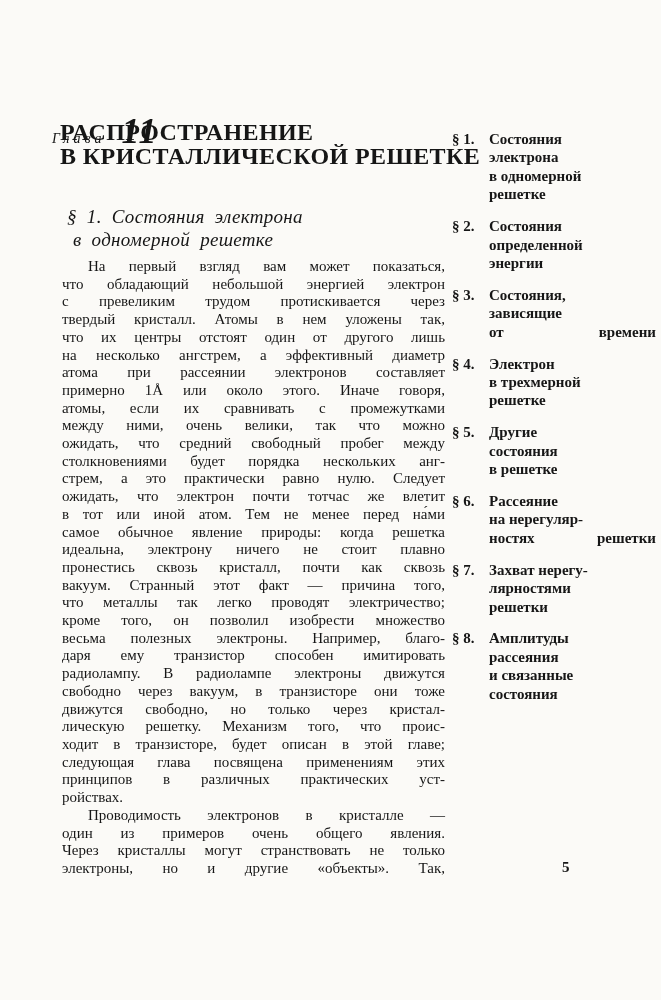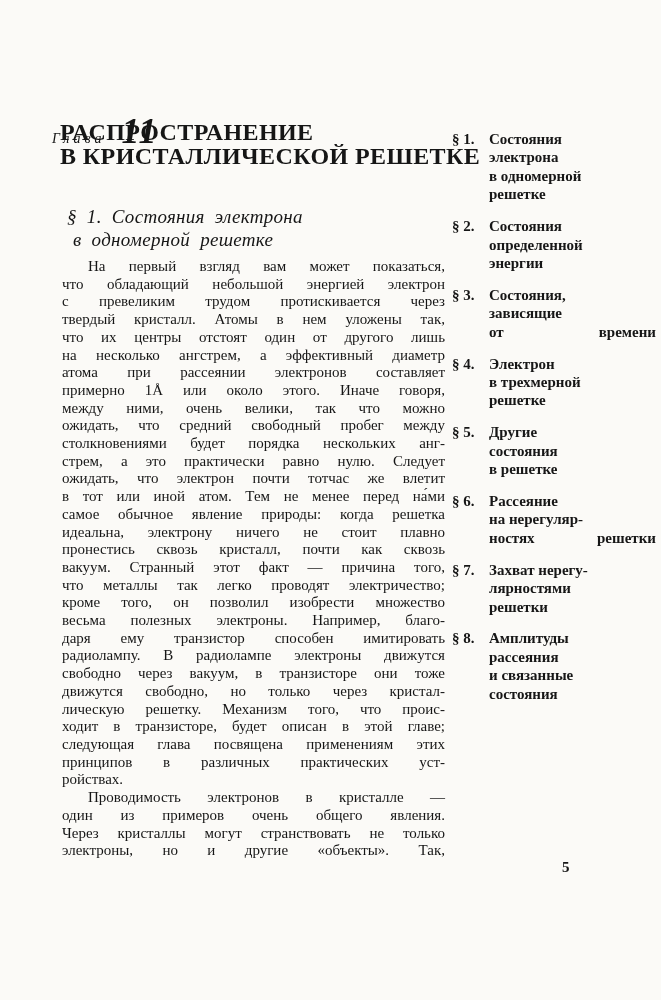--- a/index.html
+++ b/index.html
@@ -115,20 +115,21 @@
 
   <div class="body" id="body-col">
       <div class="bline indent">На первый взгляд вам может показаться,</div>
       <div class="bline">что обладающий небольшой энергией электрон</div>
       <div class="bline">с превеликим трудом протискивается через</div>
       <div class="bline">твердый кристалл. Атомы в нем уложены так,</div>
       <div class="bline">что их центры отстоят один от другого лишь</div>
       <div class="bline">на несколько ангстрем, а эффективный диаметр</div>
       <div class="bline">атома при рассеянии электронов составляет</div>
       <div class="bline">примерно 1Å или около этого. Иначе говоря,</div>
+      <div class="bline">атомы, если их сравнивать с промежутками</div>
       <div class="bline">между ними, очень велики, так что можно</div>
       <div class="bline">ожидать, что средний свободный пробег между</div>
       <div class="bline">столкновениями будет порядка нескольких анг-</div>
       <div class="bline">стрем, а это практически равно нулю. Следует</div>
       <div class="bline">ожидать, что электрон почти тотчас же влетит</div>
       <div class="bline">в тот или иной атом. Тем не менее перед на́ми</div>
       <div class="bline">самое обычное явление природы: когда решетка</div>
       <div class="bline">идеальна, электрону ничего не стоит плавно</div>
       <div class="bline">пронестись сквозь кристалл, почти как сквозь</div>
       <div class="bline">вакуум. Странный этот факт — причина того,</div>

